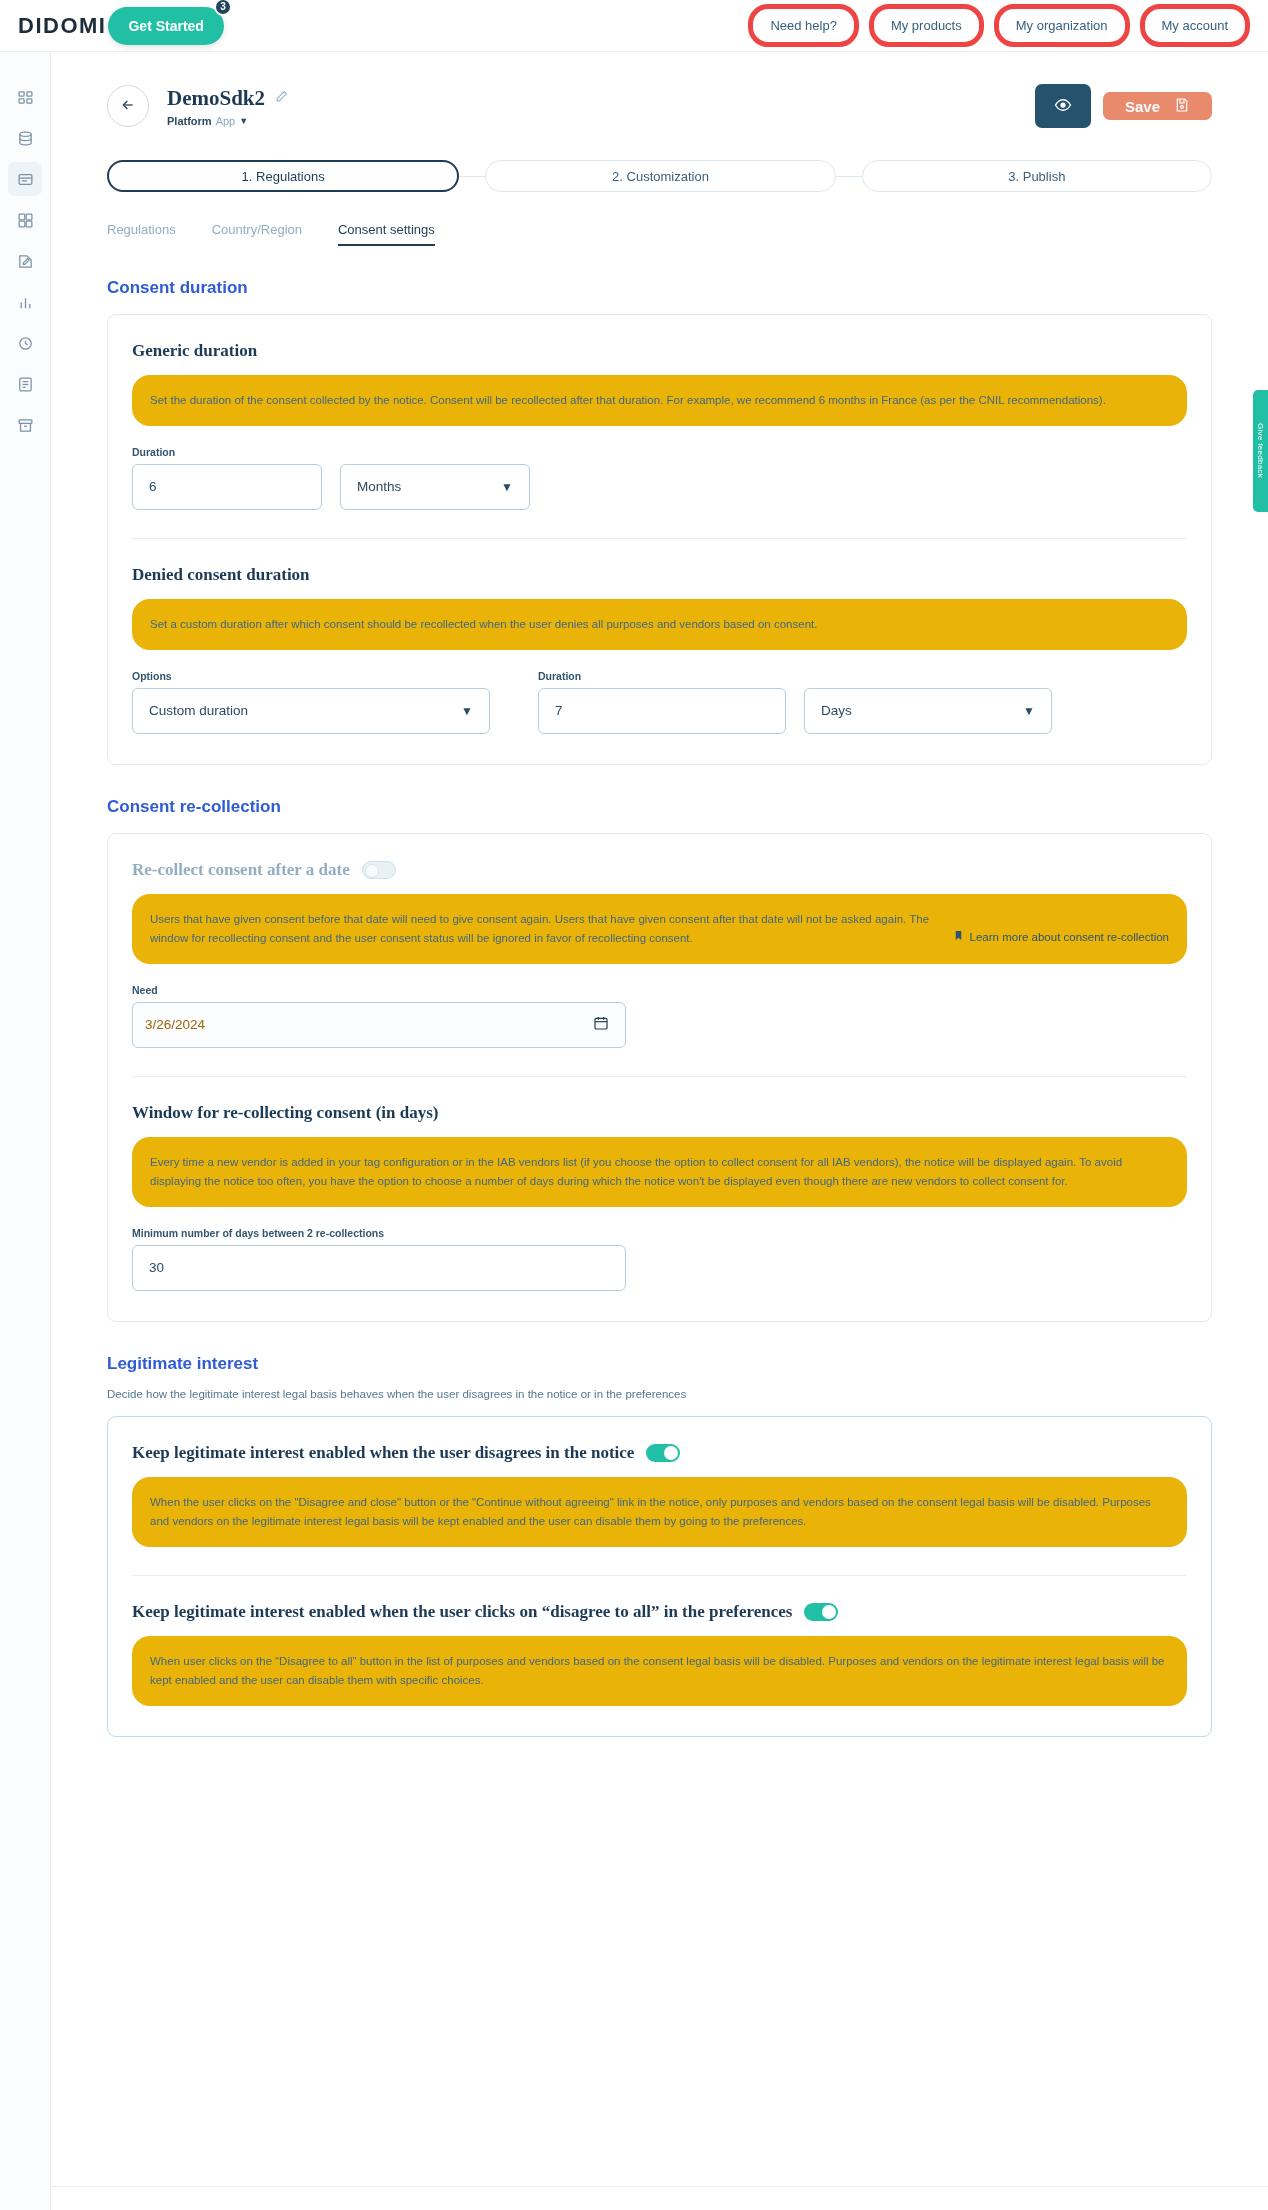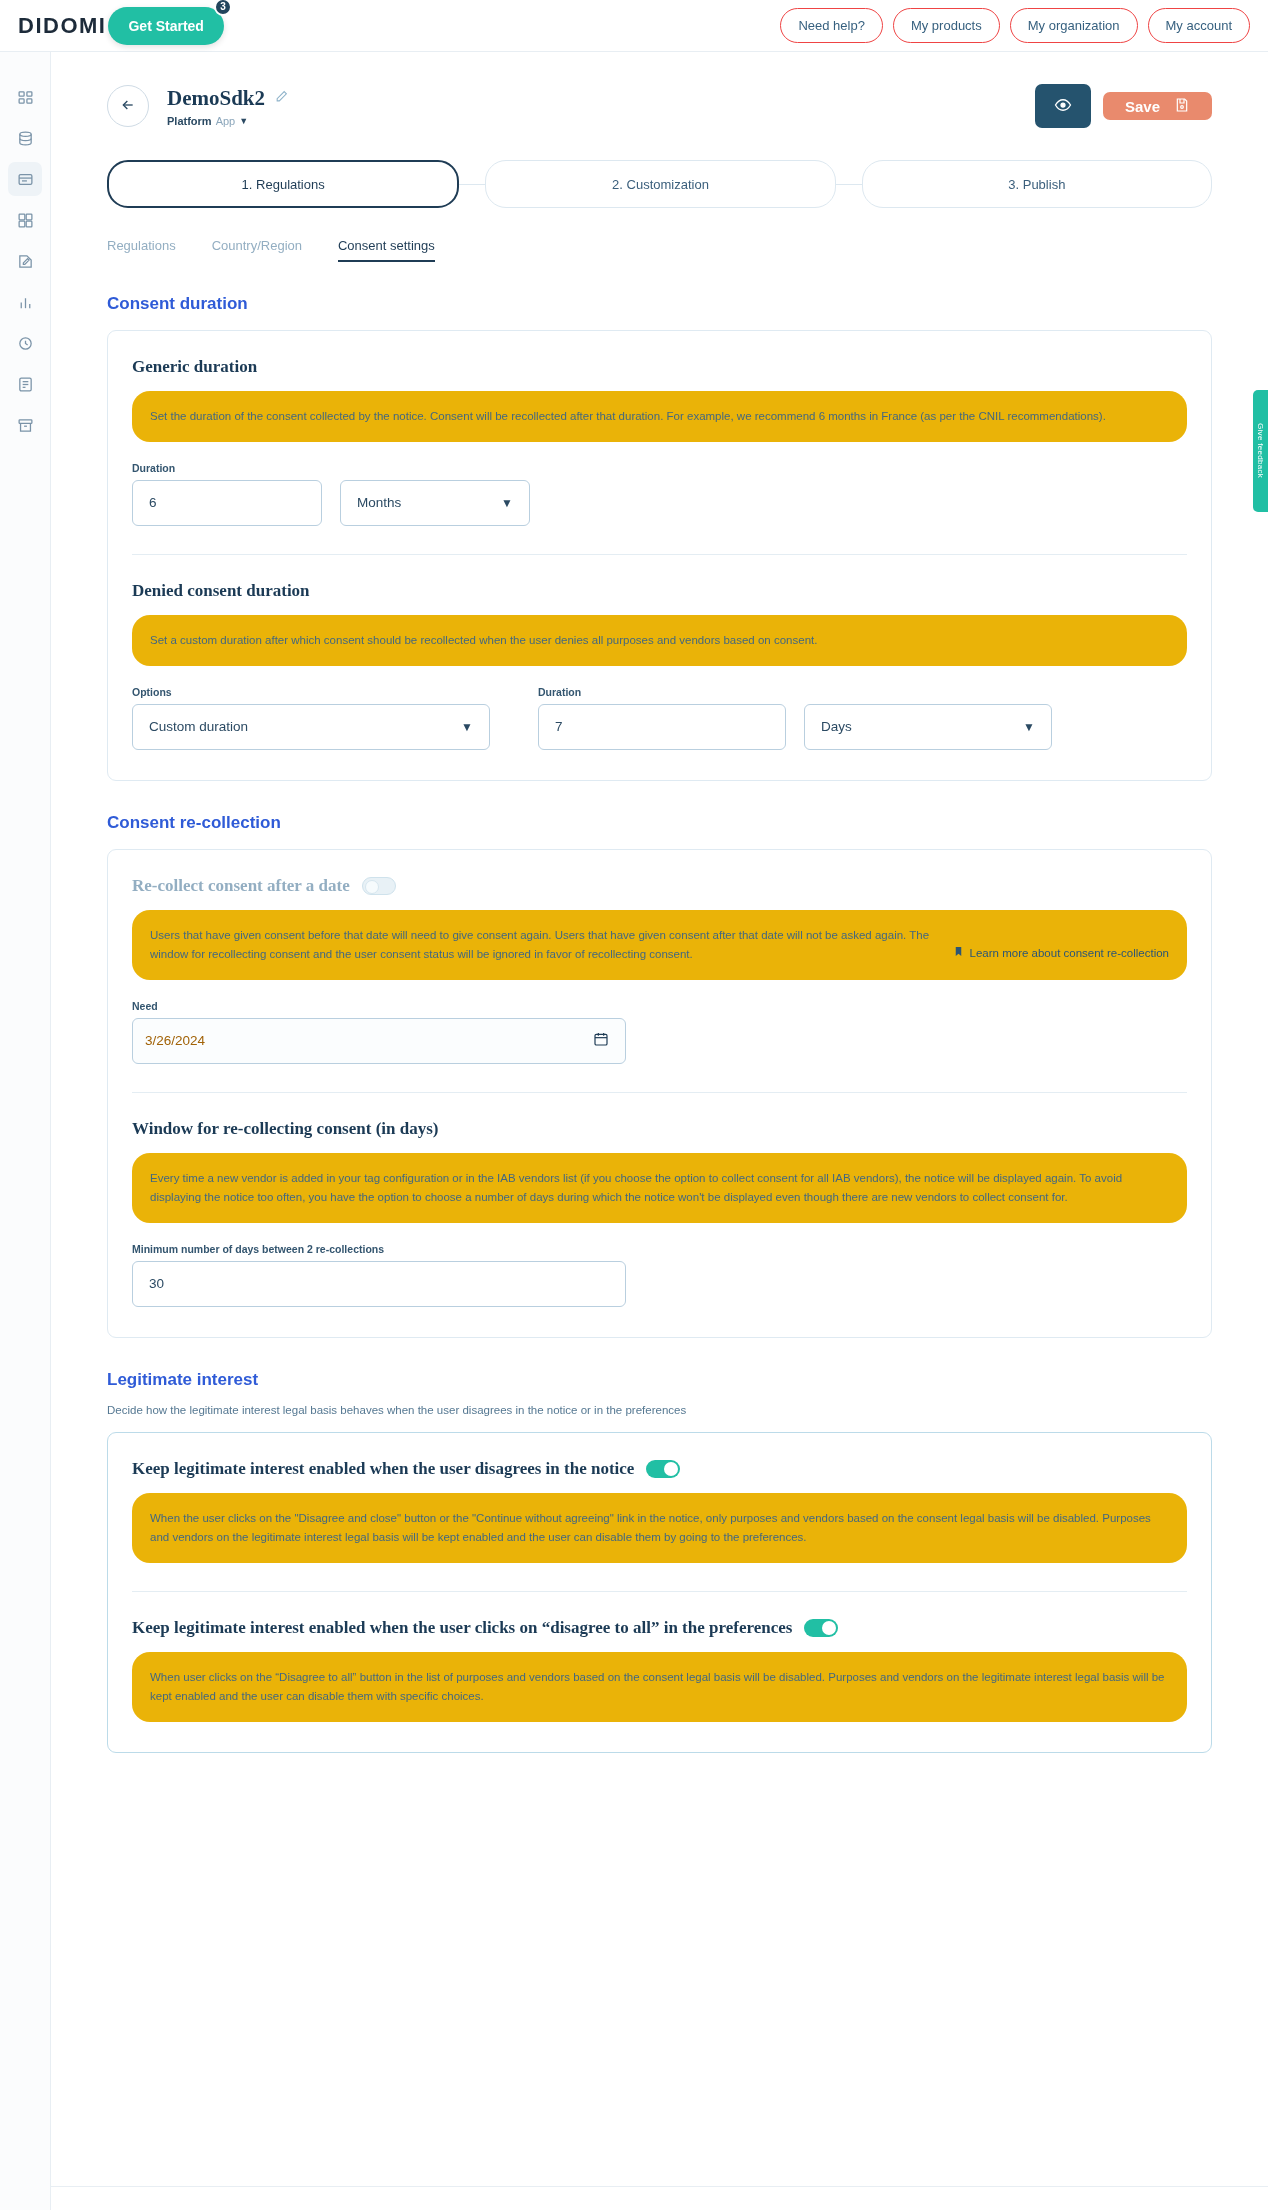--- a/index.html
+++ b/index.html
@@ -57,21 +57,21 @@
     display: flex; align-items: center; justify-content: center;
     border: 2px solid #fff;
   }
   .topnav {
     margin-left: auto;
     display: flex;
     gap: 10px;
     padding-right: 18px;
   }
   .pillbtn {
-    border: 1px solid #ef4444;
+    border: 5px solid #ef4444;
     background: #fff;
     border-radius: 20px;
     padding: 9px 17px;
     font-size: 13px;
     color: #36607f;
     cursor: pointer;
     white-space: nowrap;
     font-family: "Liberation Sans", sans-serif;
   }
 
@@ -165,21 +165,21 @@
   }
 
   
   .steps {
     display: flex;
     align-items: center;
     padding: 32px 56px 0 56px;
   }
   .step {
     flex: 1;
-    height: 48px;
+    height: 32px;
     border-radius: 21px;
     border: 1px solid #dde8f0;
     display: flex; align-items: center; justify-content: center;
     font-size: 13px;
     color: #3b5f7c;
     background: #fff;
     cursor: pointer;
   }
   .step.active { border: 2px solid #1f3c55; color: #1f3c55; }
   .step-conn { width: 26px; height: 1px; background: #dde8f0; }

